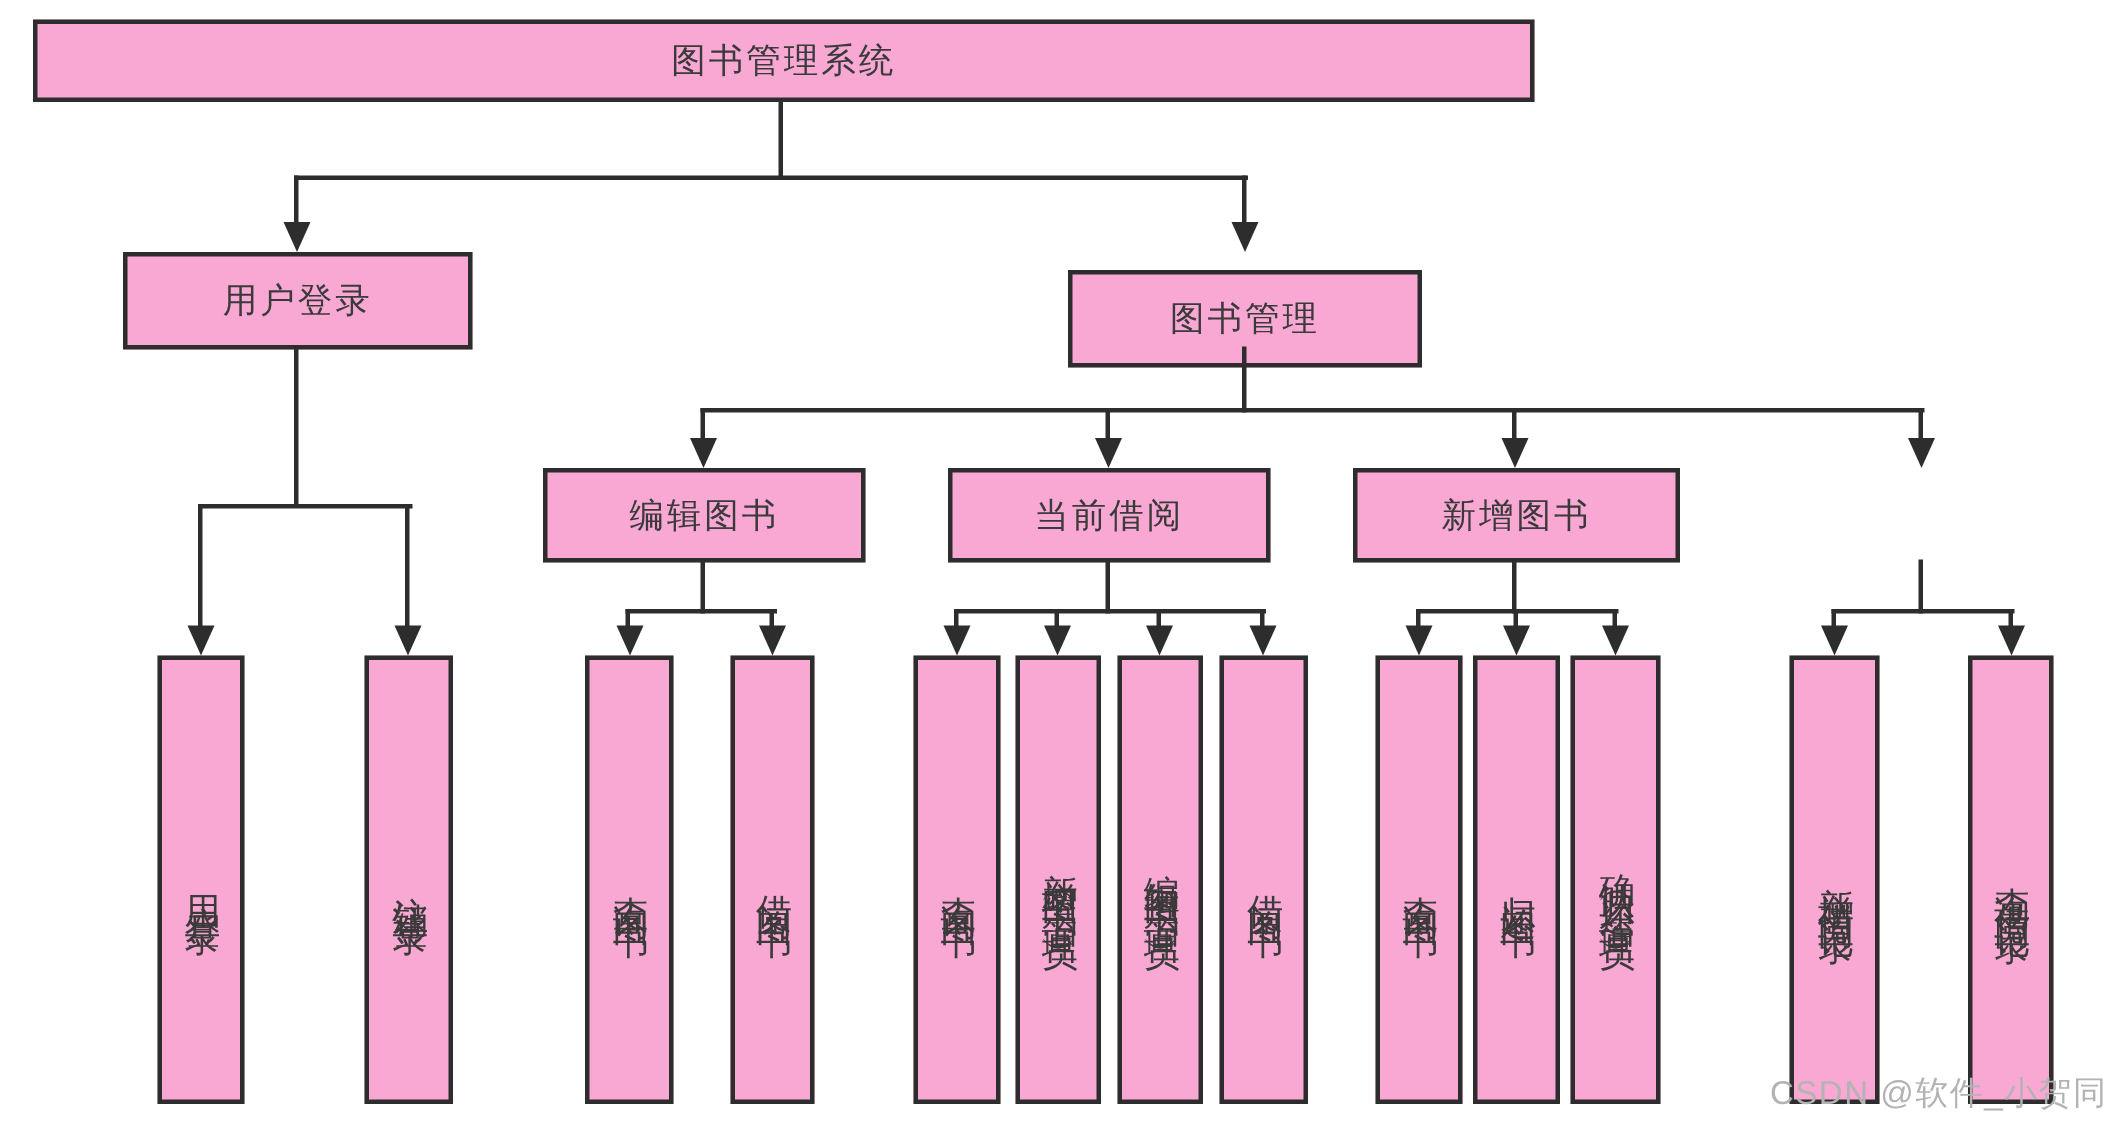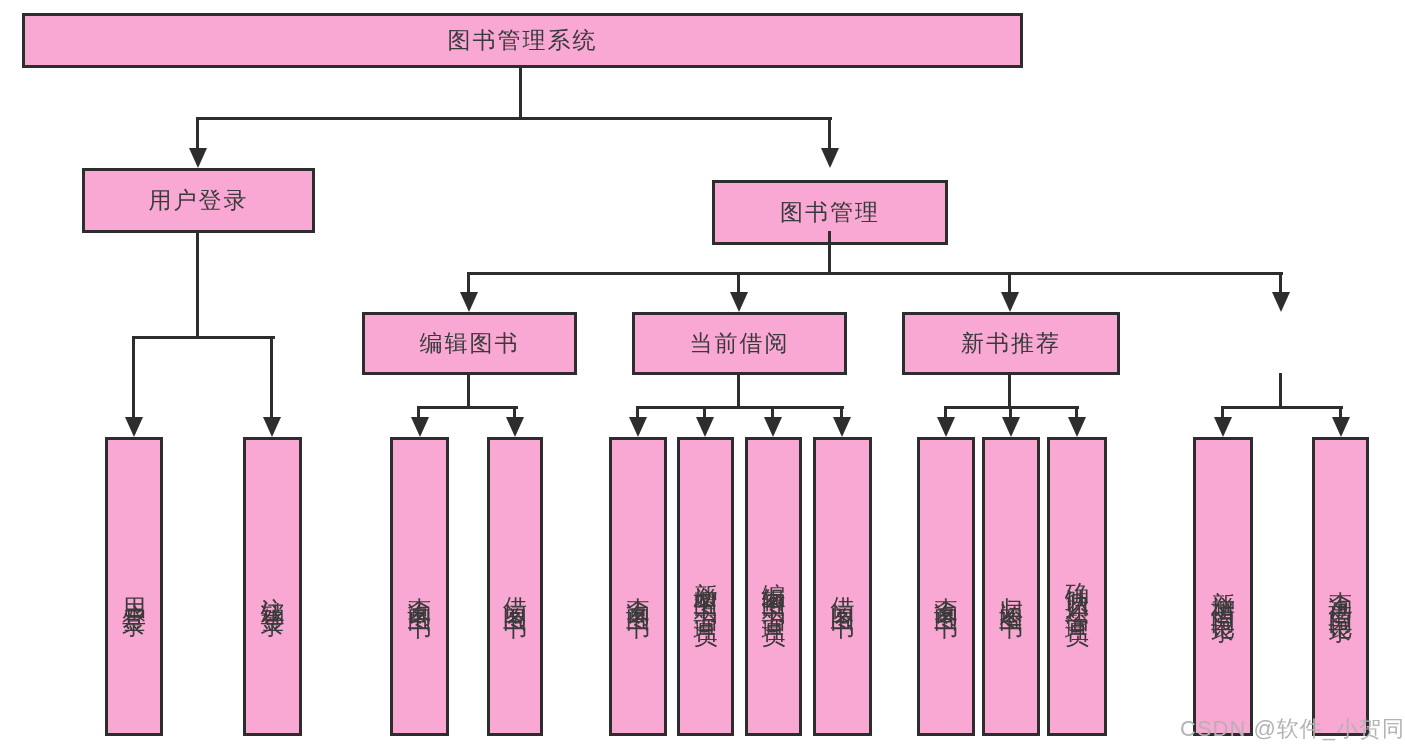--- a/index.html
+++ b/index.html
@@ -54,21 +54,21 @@
 
 <div class="canvas">
 
   <div class="box" style="left:22px;top:13px;width:1001px;height:55px;">图书管理系统</div>
 
   <div class="box" style="left:82px;top:168px;width:233px;height:65px;">用户登录</div>
   <div class="box" style="left:712px;top:180px;width:236px;height:65px;">图书管理</div>
 
   <div class="box" style="left:362px;top:312px;width:215px;height:63px;">编辑图书</div>
   <div class="box" style="left:632px;top:312px;width:215px;height:63px;">当前借阅</div>
-  <div class="box" style="left:902px;top:312px;width:218px;height:63px;">新书推荐</div>
+  <div class="box" style="left:902px;top:312px;width:218px;height:63px;">新增图书</div>
 
   <div class="box vbox" style="left:105px;top:437px;width:58px;height:299px;">用户登录</div>
   <div class="box vbox" style="left:243px;top:437px;width:59px;height:299px;">注销登录</div>
 
   <div class="box vbox" style="left:390px;top:437px;width:59px;height:299px;">查询图书</div>
   <div class="box vbox" style="left:487px;top:437px;width:56px;height:299px;">借阅图书</div>
 
   <div class="box vbox" style="left:609px;top:437px;width:58px;height:299px;">查询图书</div>
   <div class="box vbox" style="left:677px;top:437px;width:57px;height:299px;">新增图书（管理员）</div>
   <div class="box vbox" style="left:745px;top:437px;width:57px;height:299px;">编辑图书（管理员）</div>

